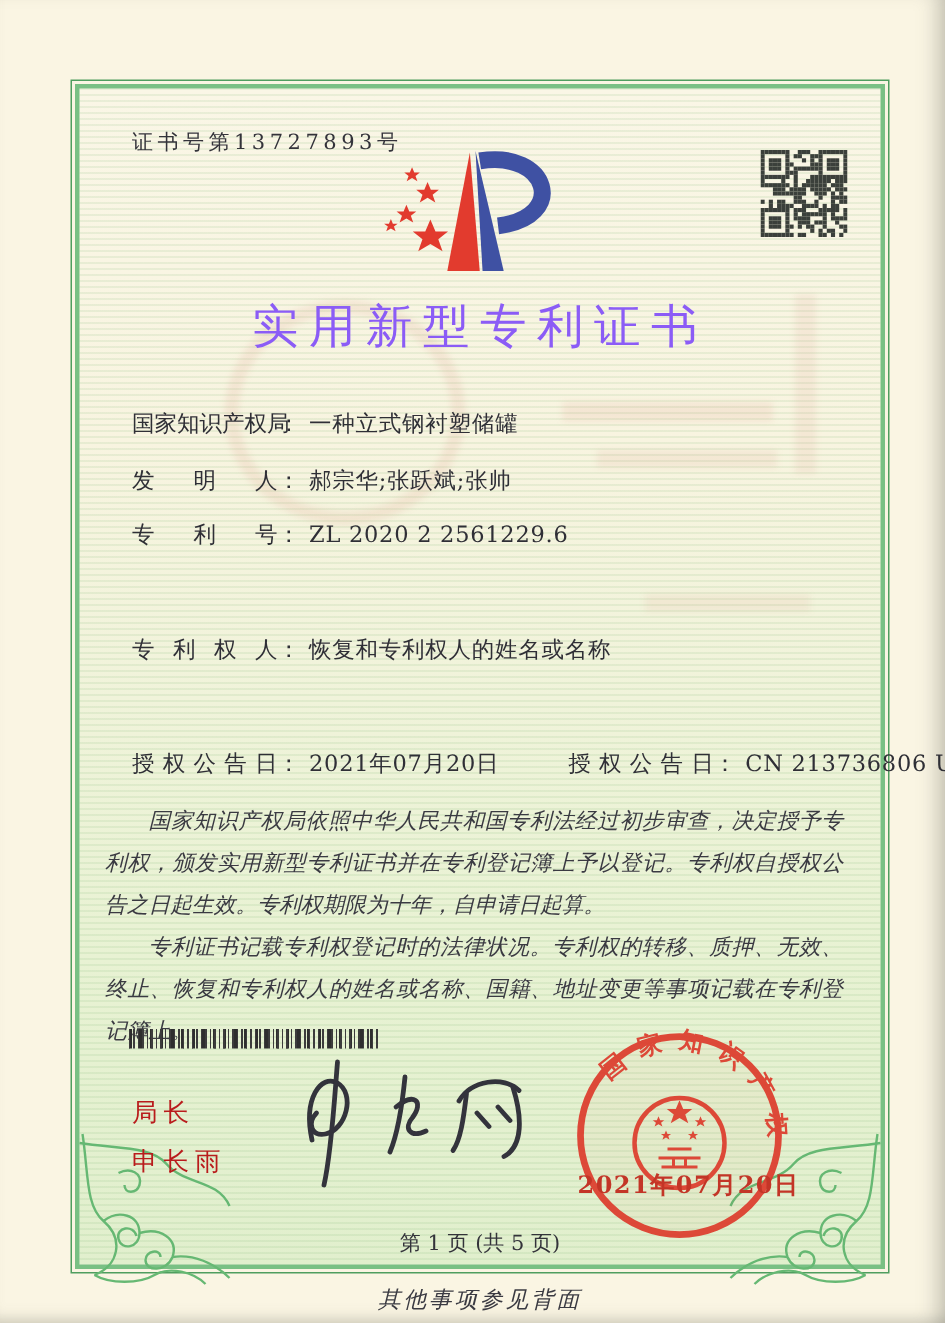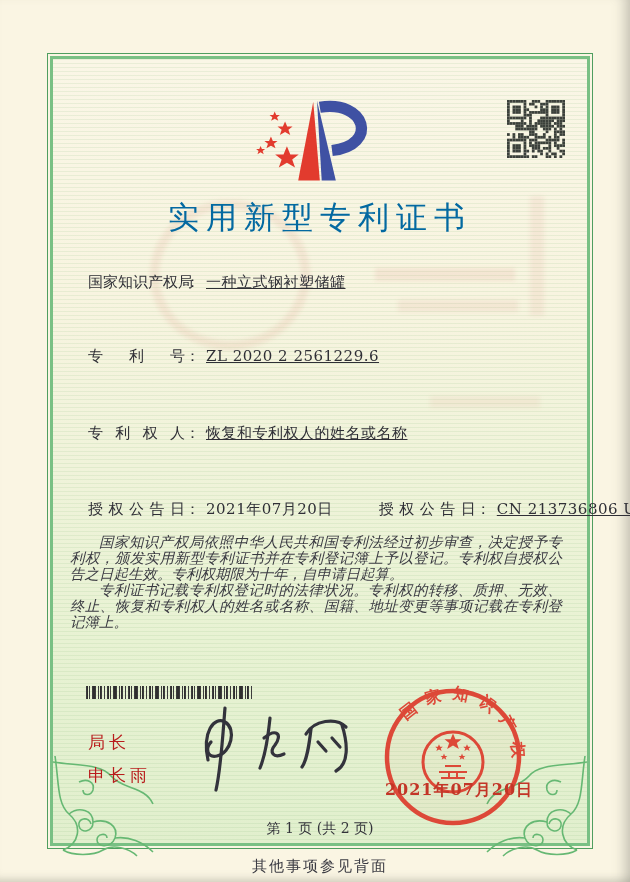--- a/index.html
+++ b/index.html
@@ -29,50 +29,50 @@
   .wm-bar3 { left:430px; top:396px; width:110px; height:12px; background:rgba(216,110,100,.08); }
   .wm-col  { left:530px; top:196px; width:14px; height:120px; background:rgba(216,110,100,.09); }
 
   .cert-no { position:absolute; left:88px; top:86px; font-size:14px; letter-spacing:3px; color:#33333a; }
 
   .logo { position:absolute; left:248px; top:96px; width:138px; height:94px; }
   .qr   { position:absolute; left:507px; top:100px; width:58px; height:58px; }
 
   .title {
     position:absolute; left:47px; top:197px; width:546px; text-align:center;
-    font-size:31px; letter-spacing:7px; color:#0369a1; font-weight:500;
+    font-size:31px; letter-spacing:7px; color:#8b5cf6; font-weight:500;
   }
 
   .field { position:absolute; left:88px; width:470px; font-size:15px; color:#2f2f36; white-space:nowrap; }
   .flabel { display:inline-block; width:97px; text-align:justify; text-align-last:justify; vertical-align:bottom; }
   .colon  { display:inline-block; margin-right:6px; }
-  .fvalue { letter-spacing:.5px;text-decoration:underline; }
+  .fvalue { letter-spacing:.5px; }
   .gval1  { display:inline-block; width:168px; letter-spacing:.5px; }
 
   .body-text {
     position:absolute; left:70px; top:534px; width:492px;
-    font-size:14.5px; line-height:16px; color:#3a3a42; text-align:justify; font-style:italic;
+    font-size:14.5px; line-height:28px; color:#3a3a42; text-align:justify; font-style:italic;
   }
   .body-text p { text-indent:2em; }
 
   .barcode {
     position:absolute; left:86px; top:686px; width:166px; height:13px;
     background:
       repeating-linear-gradient(90deg,#3c3c3c 0 1px, rgba(0,0,0,0) 1px 3px),
       repeating-linear-gradient(90deg,#2e2e2e 0 2px, rgba(0,0,0,0) 2px 7px);
   }
 
   .signer { position:absolute; left:88px; top:726px; font-size:17px; color:#b91c1c; letter-spacing:4px; line-height:33px; }
   .signature { position:absolute; left:180px; top:698px; width:180px; height:100px; }
 
   .seal { position:absolute; left:378px; top:682px; width:150px; height:150px; opacity:.92; }
   .seal-date { position:absolute; left:384px; top:780px; width:150px; text-align:center; font-size:16px; color:#c33527; letter-spacing:1px; font-weight:bold; }
 
   .page-num { position:absolute; left:47px; top:820px; width:546px; text-align:center; font-size:14px; color:#33333a; }
-  .footer-note { position:absolute; left:47px; top:857px; width:546px; text-align:center; font-size:15px; color:#3a3a42; letter-spacing:2px; }
+  .footer-note { position:absolute; left:47px; top:857px; width:546px; text-align:center; font-size:15px; color:#3a3a42; font-style:italic; letter-spacing:2px; }
 
   .ornament { position:absolute; width:112px; height:108px; }
   .orn-left  { left:49px;  top:752px; }
   .orn-right { right:39px; top:752px; transform:scaleX(-1); }
 </style>
 </head>
 <body>
 
 <div class="paper">
 
@@ -102,20 +102,21 @@
       <path d="M6,4 C10,30 8,52 20,62 C34,74 30,92 14,98"></path>
       <path d="M4,10 C30,14 52,12 62,24 C74,38 96,34 104,52"></path>
       <path d="M20,62 C30,54 44,58 44,70 C44,80 32,82 30,74 C28,66 40,64 42,72"></path>
       <path d="M44,70 C58,66 70,74 66,86 C62,96 48,96 48,88 C48,82 58,80 58,86"></path>
       <path d="M66,86 C80,84 94,90 104,100"></path>
       <path d="M30,30 C38,26 46,30 44,38 C42,44 34,44 34,38"></path>
       <path d="M14,98 C24,104 44,104 54,98 C64,92 80,96 88,104"></path>
     </g>
   </svg>
 
+  <div class="cert-no">证书号第13727893号</div>
 
   <svg class="logo" viewBox="0 0 140 100">
     <defs>
       <path id="star" d="M0,-10 L2.9,-3.1 10,-3.1 4.5,1.2 6.9,8.1 0,4 -6.9,8.1 -4.5,1.2 -10,-3.1 -2.9,-3.1 Z"></path>
     </defs>
     <polygon points="66,6 73,90 50,90" fill="#e23b2e"></polygon>
     <polygon points="70,5 90,90 75,90" fill="#3f51a3"></polygon>
     <path d="M73,12 C122,4 136,52 86,58" fill="none" stroke="#3f51a3" stroke-width="12"></path>
     <use href="#star" x="0" y="0" transform="translate(38,66) scale(1.25)" fill="#e23b2e"></use>
     <use href="#star" transform="translate(21,50) scale(0.70)" fill="#e23b2e"></use>
@@ -387,20 +388,23 @@
       <rect x="40.5" y="54.0" width="2.7" height="2.7"></rect>
       <rect x="45.9" y="54.0" width="2.7" height="2.7"></rect>
       <rect x="51.3" y="54.0" width="2.7" height="2.7"></rect>
     </svg>
 
   <div class="title">实用新型专利证书</div>
 
   <div class="field" style="top:273px">
     <span class="flabel">国家知识产权局</span><span class="colon">：</span><span class="fvalue">一种立式钢衬塑储罐</span>
   </div>
+  <div class="field" style="top:311px">
+    <span class="flabel">发明人</span><span class="colon">：</span><span class="fvalue">郝宗华;张跃斌;张帅</span>
+  </div>
   <div class="field" style="top:347px">
     <span class="flabel">专利号</span><span class="colon">：</span><span class="fvalue">ZL 2020 2 2561229.6</span>
   </div>
   <div class="field" style="top:424px">
     <span class="flabel">专利权人</span><span class="colon">：</span><span class="fvalue">恢复和专利权人的姓名或名称</span>
   </div>
   <div class="field" style="top:500px">
     <span class="flabel">授权公告日</span><span class="colon">：</span><span class="gval1">2021年07月20日</span>
     <span class="flabel">授权公告日</span><span class="colon">：</span><span class="fvalue">CN 213736806 U</span>
   </div>
@@ -444,16 +448,16 @@
     <use href="#sstar" transform="translate(61,66) scale(0.38)" fill="#dd3b2c"></use>
     <use href="#sstar" transform="translate(89,66) scale(0.38)" fill="#dd3b2c"></use>
     <use href="#sstar" transform="translate(66,75) scale(0.34)" fill="#dd3b2c"></use>
     <use href="#sstar" transform="translate(84,75) scale(0.34)" fill="#dd3b2c"></use>
     <g stroke="#dd3b2c" stroke-width="2" fill="none">
       <path d="M61,90 h28 M63,96 h24 M67,84 h16 M71,90 v6 M79,90 v6"></path>
     </g>
   </svg>
   <div class="seal-date">2021年07月20日</div>
 
-  <div class="page-num">第 1 页 (共 2 页)</div>
+  <div class="page-num">第 1 页 (共 5 页)</div>
   <div class="footer-note">其他事项参见背面</div>
 
 </div>
 
 </body></html>

